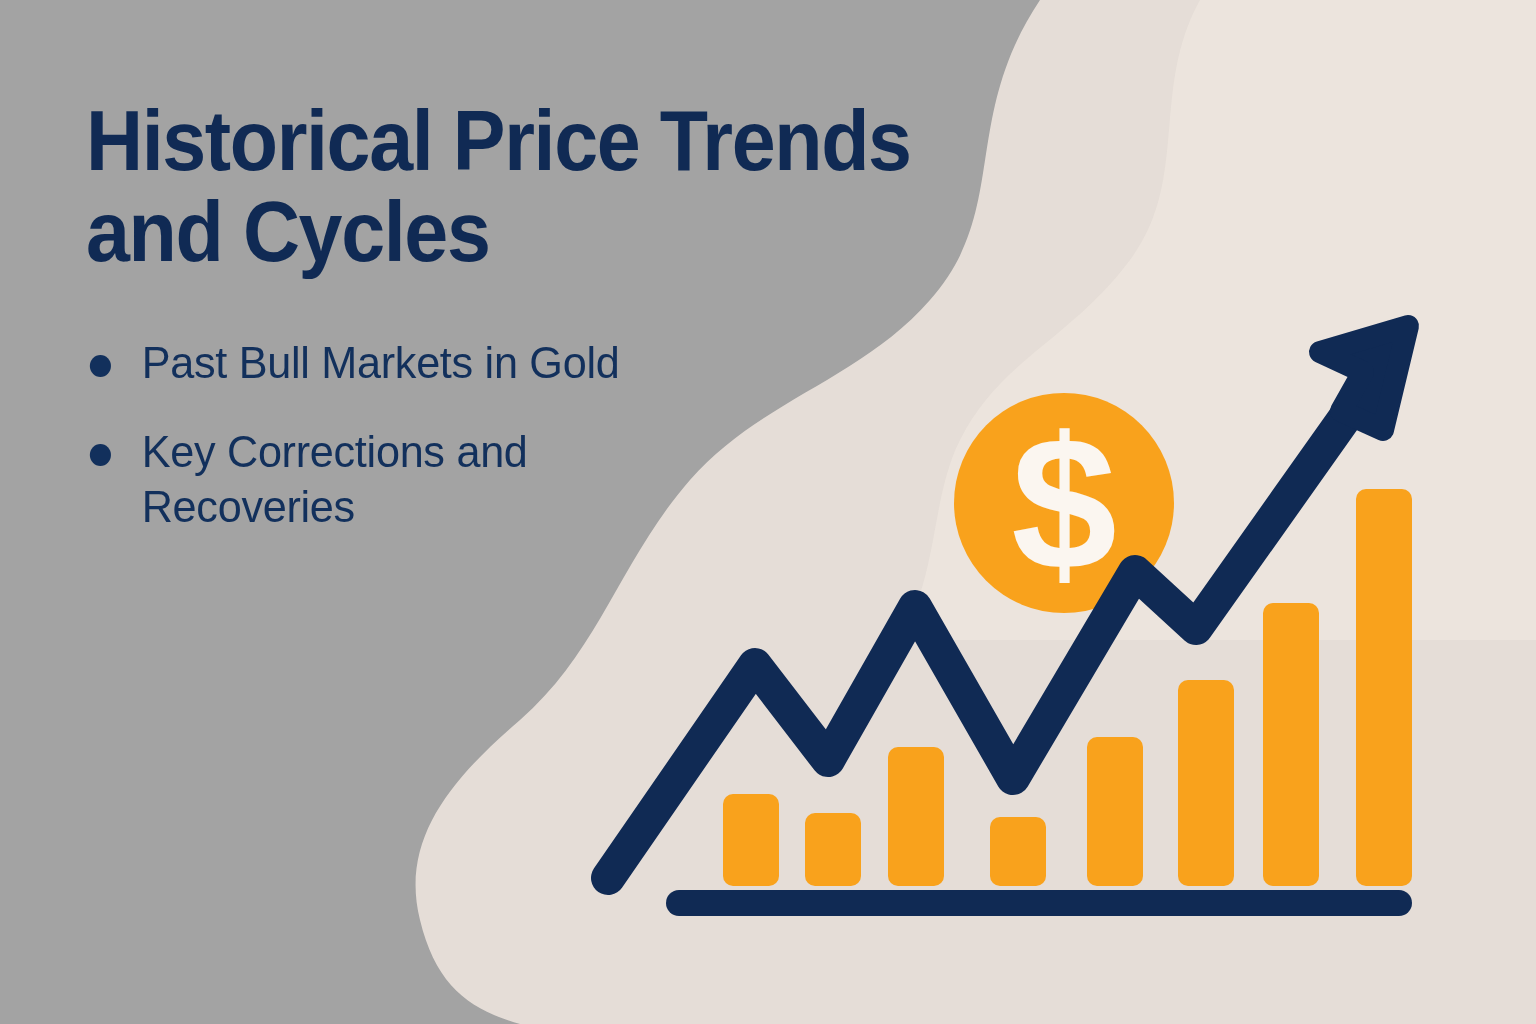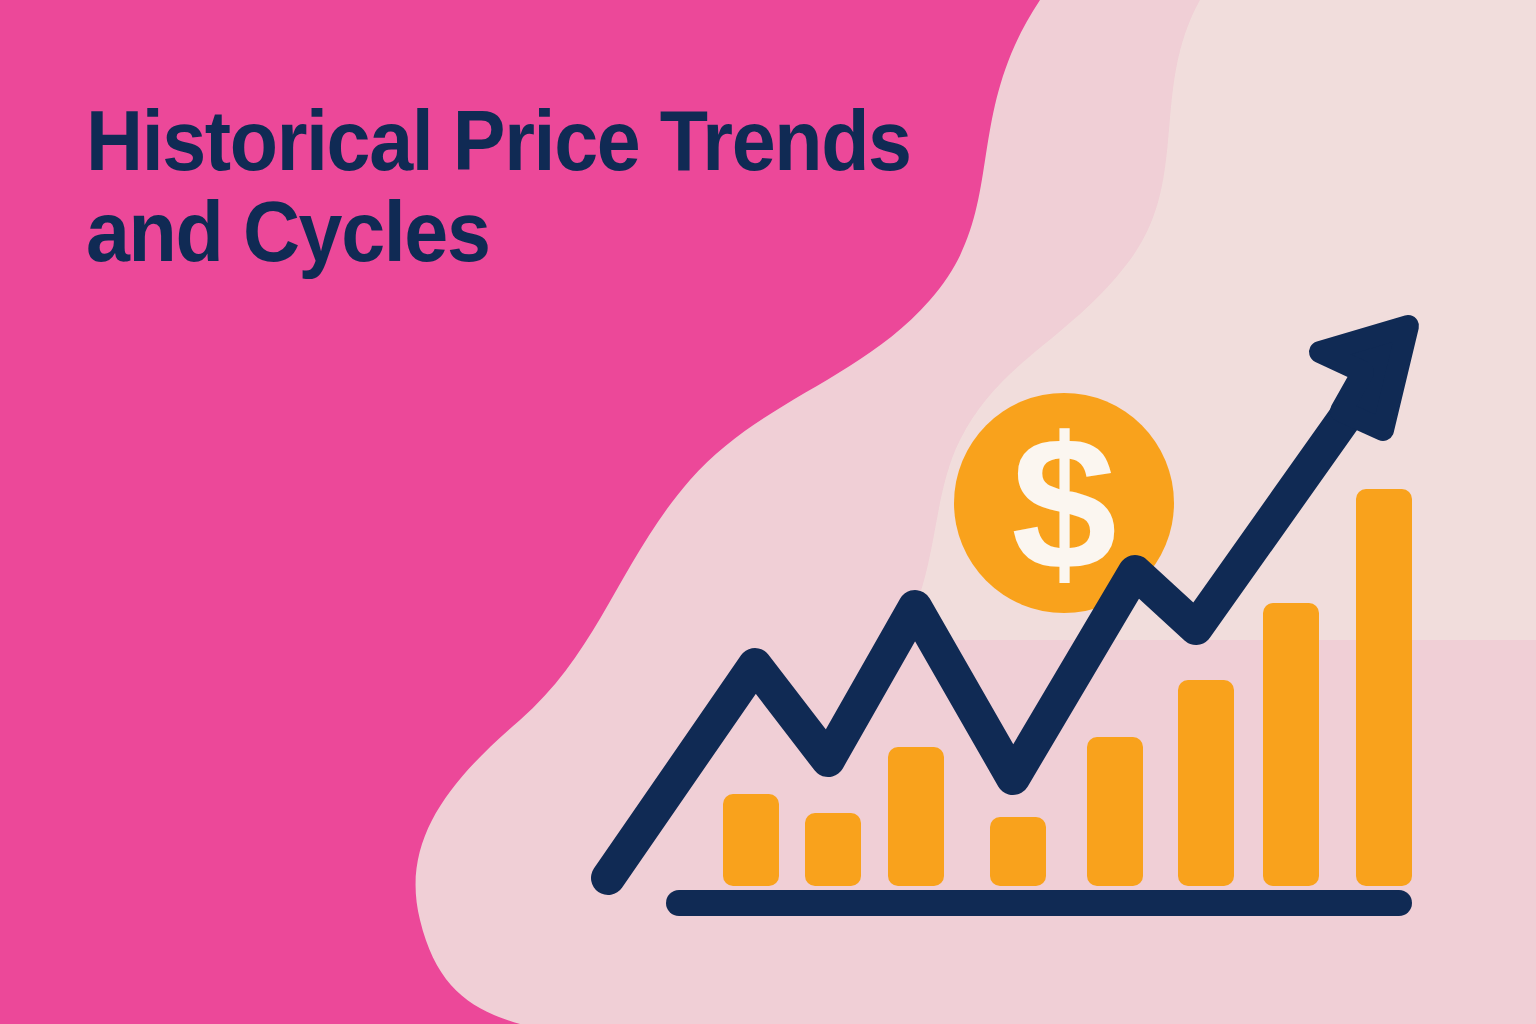--- a/index.html
+++ b/index.html
@@ -10,21 +10,21 @@
     width: 1536px;
     height: 1024px;
     overflow: hidden;
     font-family: "Liberation Sans", sans-serif;
     background: #F9F2EB;
   }
   #slide {
     position: relative;
     width: 1536px;
     height: 1024px;
-    background: #ec4899;
+    background: #a3a3a3;
     overflow: hidden;
   }
   
   #bg-blob {
     position: absolute;
     inset: 0;
     width: 1536px;
     height: 1024px;
     pointer-events: none;
   }
@@ -95,20 +95,30 @@
              C 620 560, 600 650, 520 720 C 450 780, 400 840, 420 920
              C 436 986, 470 1010, 520 1024 L 1536 1024 L 1536 0 Z" fill="#F1E8E0" opacity="0.85"></path>
     <path d="M1536 0 L 1200 0 C 1150 90, 1190 180, 1130 260 C 1070 340, 1000 360, 960 440
              C 930 500, 940 570, 900 640 L 1536 640 Z" fill="#F3EAE2" opacity="0.55"></path>
   </svg>
 
   <div id="text-col">
     <h1 id="title">Historical Price Trends
 and Cycles</h1>
 
+    <ul id="bullets">
+      <li>
+        <span class="dot"></span>
+        <span>Past Bull Markets in Gold</span>
+      </li>
+      <li>
+        <span class="dot"></span>
+        <span>Key Corrections and Recoveries</span>
+      </li>
+    </ul>
   </div>
 
   <svg id="illustration" viewBox="0 0 1536 1024" aria-hidden="true">
 
     <g>
       <circle id="coin-circle" cx="1064" cy="503" r="110" fill="#F9A21C"></circle>
       <text id="coin-symbol" x="1064" y="503" text-anchor="middle" dominant-baseline="central" font-family="Liberation Sans, sans-serif" font-weight="700" font-size="190" fill="#FBF6F0">$</text>
     </g>
 
     <g id="bars">

